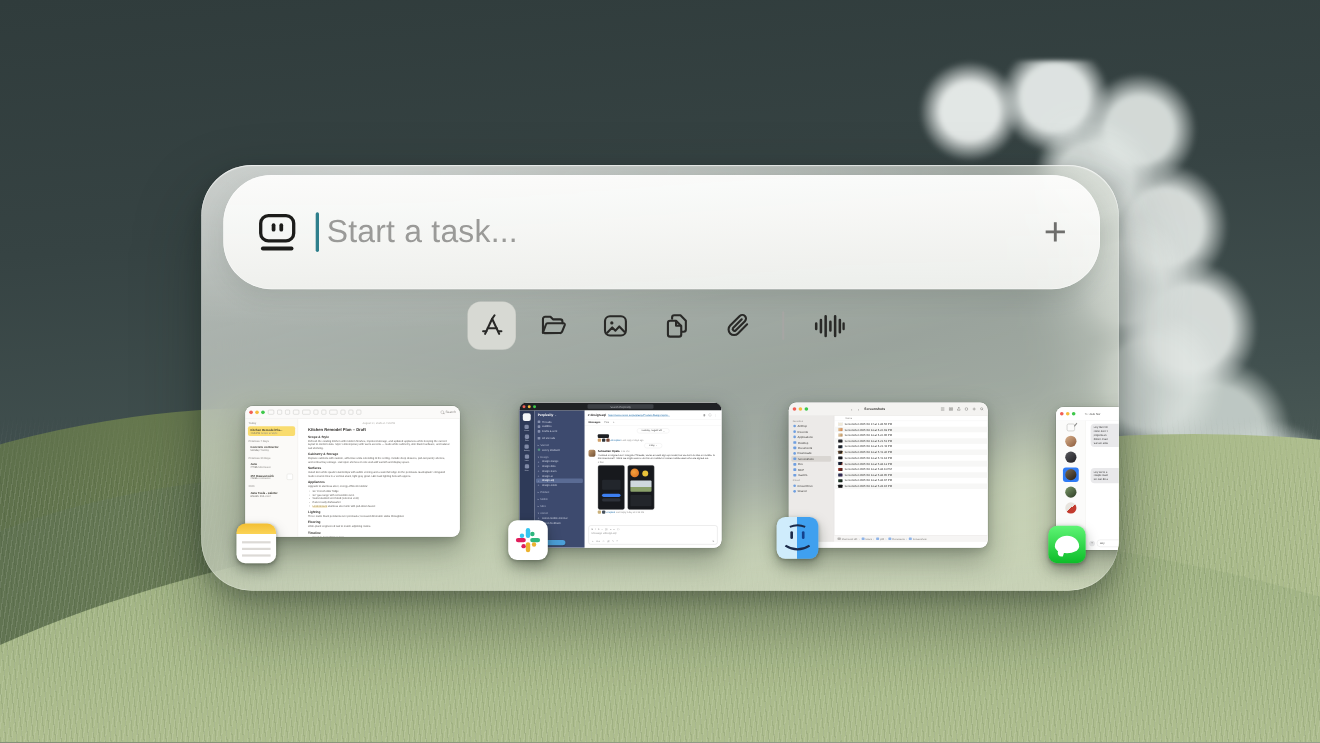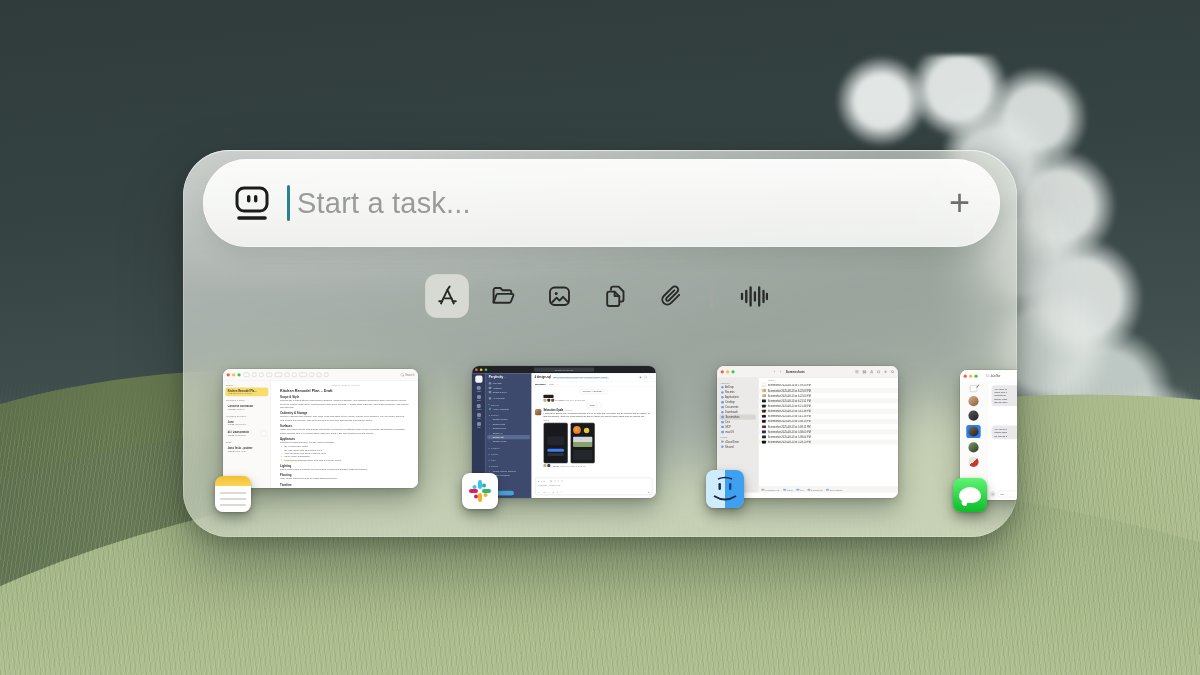--- a/index.html
+++ b/index.html
@@ -44,21 +44,21 @@
   .panel{position:absolute;left:183px;top:150px;width:834px;height:387px;border-radius:46px;
     background:linear-gradient(163deg, rgba(234,237,232,.72) 0%, rgba(217,222,211,.6) 55%, rgba(219,225,207,.68) 100%);
     -webkit-backdrop-filter:blur(26px) saturate(1.08);backdrop-filter:blur(26px) saturate(1.08);
     box-shadow:0 28px 60px rgba(22,32,26,.38),0 6px 18px rgba(22,32,26,.22),
       inset 0 1px 1px rgba(255,255,255,.6),inset 0 0 0 .5px rgba(255,255,255,.35);
     overflow:hidden;}
   .panel::before{content:"";position:absolute;inset:0;border-radius:46px;pointer-events:none;
     background:radial-gradient(120% 70% at 18% 0%, rgba(255,255,255,.35) 0%, rgba(255,255,255,0) 55%);}
 
   
-  .searchbar{position:absolute;left:20px;top:9px;width:797px;height:88px;border-radius:44px;
+  .searchbar{position:absolute;left:20px;top:9px;width:797px;height:104px;border-radius:44px;
     background:linear-gradient(180deg,rgba(253,253,252,.97),rgba(244,245,242,.92));
     box-shadow:0 8px 20px rgba(40,52,44,.10),inset 0 0 0 .5px rgba(255,255,255,.8);
     display:flex;align-items:center;padding:0 30px;box-sizing:border-box;}
   .bot-ic{flex:0 0 auto;margin-right:16px;display:block;}
   .caret{width:3px;height:36px;background:#2e7f8c;border-radius:1.5px;margin-right:7px;}
   .ph{font-size:29px;color:#9a9a98;letter-spacing:.2px;}
   .plus{margin-left:auto;font-size:36px;line-height:36px;color:#6f6f6d;font-weight:300;cursor:pointer;}
 
   
   .modes{position:absolute;left:0;top:124px;width:100%;display:flex;justify-content:center;align-items:center;gap:12px;}

